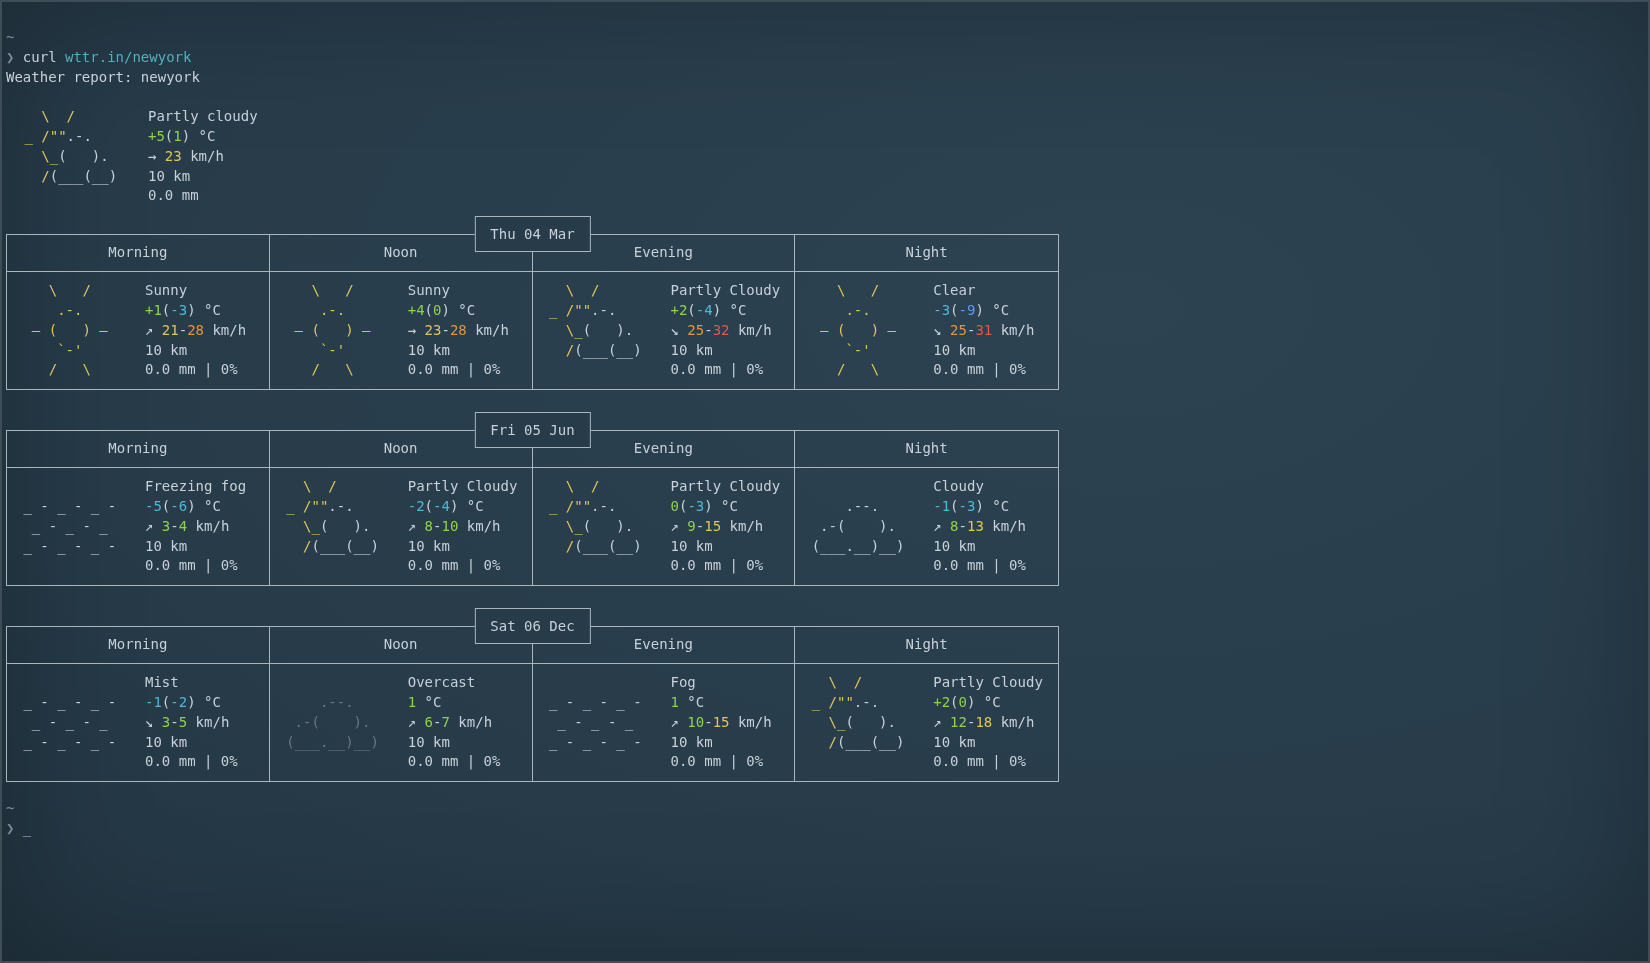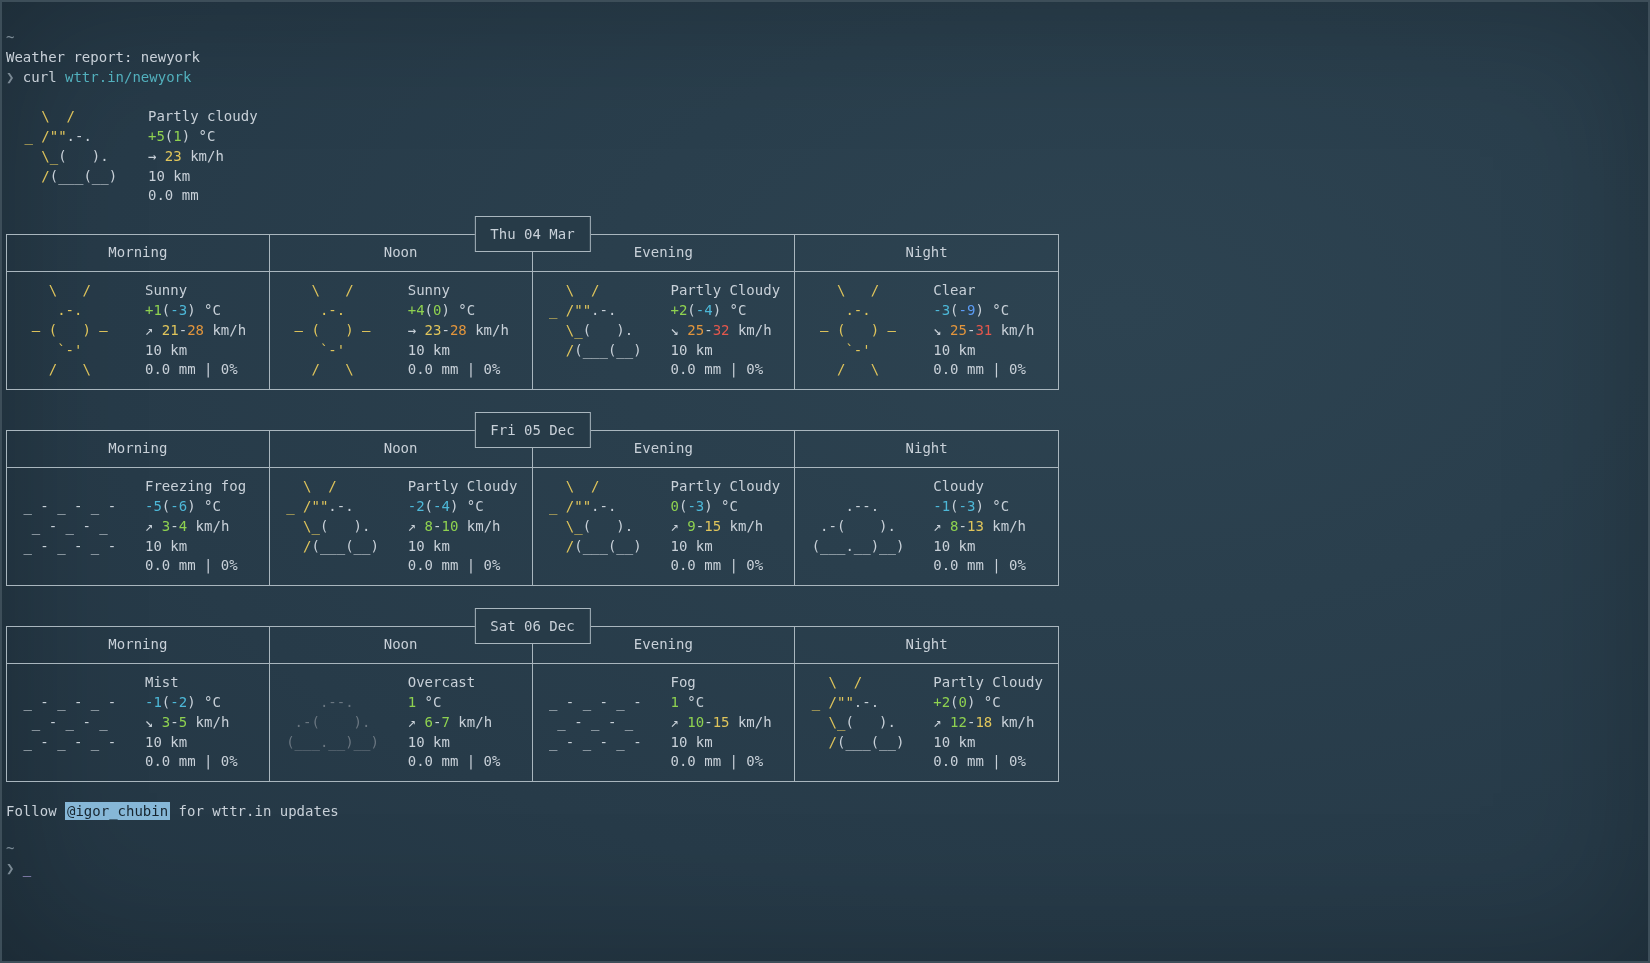--- a/index.html
+++ b/index.html
@@ -44,22 +44,22 @@
   .follow { margin-top: 20px; }
   .hl { background: var(--highlight_bg); color: var(--highlight_fg); padding: 1px 2px; }
   .tilde2 { margin-top: 17px; }
   .cursor { color: var(--cursor); margin-left: .6em; }
 </style>
 </head>
 <body>
 
 <div class="terminal">
   <div class="tl dim">~</div>
+  <div class="tl"><span class="dim">❯</span><span> curl </span><span class="teal">wttr.in/newyork</span></div>
   <div class="tl">Weather report: newyork</div>
-  <div class="tl"><span class="dim">❯</span><span> curl </span><span class="teal">wttr.in/newyork</span></div>
 
   <div class="current">
       <div class="art"><div class="tl"><span style="color: rgb(224, 197, 91);">   \  /</span></div><div class="tl"><span style="color: rgb(224, 197, 91);"> _ /""</span><span style="color: rgb(200, 208, 216);">.-.</span></div><div class="tl"><span style="color: rgb(224, 197, 91);">   \_</span><span style="color: rgb(200, 208, 216);">(   ).</span></div><div class="tl"><span style="color: rgb(224, 197, 91);">   /</span><span style="color: rgb(200, 208, 216);">(___(__)</span></div><div class="tl"><span style="color: rgb(200, 208, 216);"></span></div></div>
       <div class="info"><div class="tl"><span style="color: rgb(200, 208, 216);">Partly cloudy</span></div><div class="tl"><span style="color: rgb(143, 210, 80);">+5</span><span style="color: rgb(200, 208, 216);">(</span><span style="color: rgb(143, 210, 80);">1</span><span style="color: rgb(200, 208, 216);">) °C</span></div><div class="tl"><span style="color: rgb(200, 208, 216);">→ </span><span style="color: rgb(224, 197, 91);">23</span><span style="color: rgb(200, 208, 216);"> km/h</span></div><div class="tl"><span style="color: rgb(200, 208, 216);">10 km</span></div><div class="tl"><span style="color: rgb(200, 208, 216);">0.0 mm</span></div></div>
     </div>
 
   <div>
       <section class="day">
         <div class="datebox">Thu 04 Mar</div>
         <div class="wtable">
@@ -83,21 +83,21 @@
               <div class="info"><div class="tl"><span style="color: rgb(200, 208, 216);">Partly Cloudy</span></div><div class="tl"><span style="color: rgb(143, 210, 80);">+2</span><span style="color: rgb(200, 208, 216);">(</span><span style="color: rgb(77, 184, 216);">-4</span><span style="color: rgb(200, 208, 216);">) °C</span></div><div class="tl"><span style="color: rgb(200, 208, 216);">↘ </span><span style="color: rgb(226, 149, 60);">25</span><span style="color: rgb(200, 208, 216);">-</span><span style="color: rgb(228, 87, 76);">32</span><span style="color: rgb(200, 208, 216);"> km/h</span></div><div class="tl"><span style="color: rgb(200, 208, 216);">10 km</span></div><div class="tl"><span style="color: rgb(200, 208, 216);">0.0 mm | 0%</span></div></div>
             </div>
             <div class="wbcell">
               <div class="art"><div class="tl"><span style="color: rgb(224, 197, 91);">    \   /</span></div><div class="tl"><span style="color: rgb(224, 197, 91);">     .-.</span></div><div class="tl"><span style="color: rgb(224, 197, 91);">  ― (   ) ―</span></div><div class="tl"><span style="color: rgb(224, 197, 91);">     `-'</span></div><div class="tl"><span style="color: rgb(224, 197, 91);">    /   \</span></div></div>
               <div class="info"><div class="tl"><span style="color: rgb(200, 208, 216);">Clear</span></div><div class="tl"><span style="color: rgb(77, 184, 216);">-3</span><span style="color: rgb(200, 208, 216);">(</span><span style="color: rgb(92, 156, 245);">-9</span><span style="color: rgb(200, 208, 216);">) °C</span></div><div class="tl"><span style="color: rgb(200, 208, 216);">↘ </span><span style="color: rgb(226, 149, 60);">25</span><span style="color: rgb(200, 208, 216);">-</span><span style="color: rgb(228, 87, 76);">31</span><span style="color: rgb(200, 208, 216);"> km/h</span></div><div class="tl"><span style="color: rgb(200, 208, 216);">10 km</span></div><div class="tl"><span style="color: rgb(200, 208, 216);">0.0 mm | 0%</span></div></div>
             </div>
           </div>
         </div>
       </section>
       <section class="day">
-        <div class="datebox">Fri 05 Dec</div>
+        <div class="datebox">Fri 05 Jun</div>
         <div class="wtable">
           <div class="whead">
             <div class="whcell">Morning</div>
             <div class="whcell">Noon</div>
             <div class="whcell">Evening</div>
             <div class="whcell">Night</div>
           </div>
           <div class="wbody">
             <div class="wbcell">
               <div class="art"><div class="tl"><span style="color: rgb(200, 208, 216);"></span></div><div class="tl"><span style="color: rgb(200, 208, 216);"> _ - _ - _ -</span></div><div class="tl"><span style="color: rgb(200, 208, 216);">  _ - _ - _</span></div><div class="tl"><span style="color: rgb(200, 208, 216);"> _ - _ - _ -</span></div><div class="tl"><span style="color: rgb(200, 208, 216);"></span></div></div>
@@ -142,17 +142,16 @@
             </div>
             <div class="wbcell">
               <div class="art"><div class="tl"><span style="color: rgb(224, 197, 91);">   \  /</span></div><div class="tl"><span style="color: rgb(224, 197, 91);"> _ /""</span><span style="color: rgb(200, 208, 216);">.-.</span></div><div class="tl"><span style="color: rgb(224, 197, 91);">   \_</span><span style="color: rgb(200, 208, 216);">(   ).</span></div><div class="tl"><span style="color: rgb(224, 197, 91);">   /</span><span style="color: rgb(200, 208, 216);">(___(__)</span></div><div class="tl"><span style="color: rgb(200, 208, 216);"></span></div></div>
               <div class="info"><div class="tl"><span style="color: rgb(200, 208, 216);">Partly Cloudy</span></div><div class="tl"><span style="color: rgb(143, 210, 80);">+2</span><span style="color: rgb(200, 208, 216);">(</span><span style="color: rgb(143, 210, 80);">0</span><span style="color: rgb(200, 208, 216);">) °C</span></div><div class="tl"><span style="color: rgb(200, 208, 216);">↗ </span><span style="color: rgb(143, 210, 80);">12</span><span style="color: rgb(200, 208, 216);">-</span><span style="color: rgb(224, 197, 91);">18</span><span style="color: rgb(200, 208, 216);"> km/h</span></div><div class="tl"><span style="color: rgb(200, 208, 216);">10 km</span></div><div class="tl"><span style="color: rgb(200, 208, 216);">0.0 mm | 0%</span></div></div>
             </div>
           </div>
         </div>
       </section>
     </div>
 
-  <div class="tl follow"><span>Follow </span><span class="hl">@igor_chubin</span><span> for wttr.in updates</span></div>
 
   <div class="tl dim tilde2">~</div>
   <div class="tl"><span class="dim">❯</span><span class="cursor">_</span></div>
 </div>
 
 </body></html>

